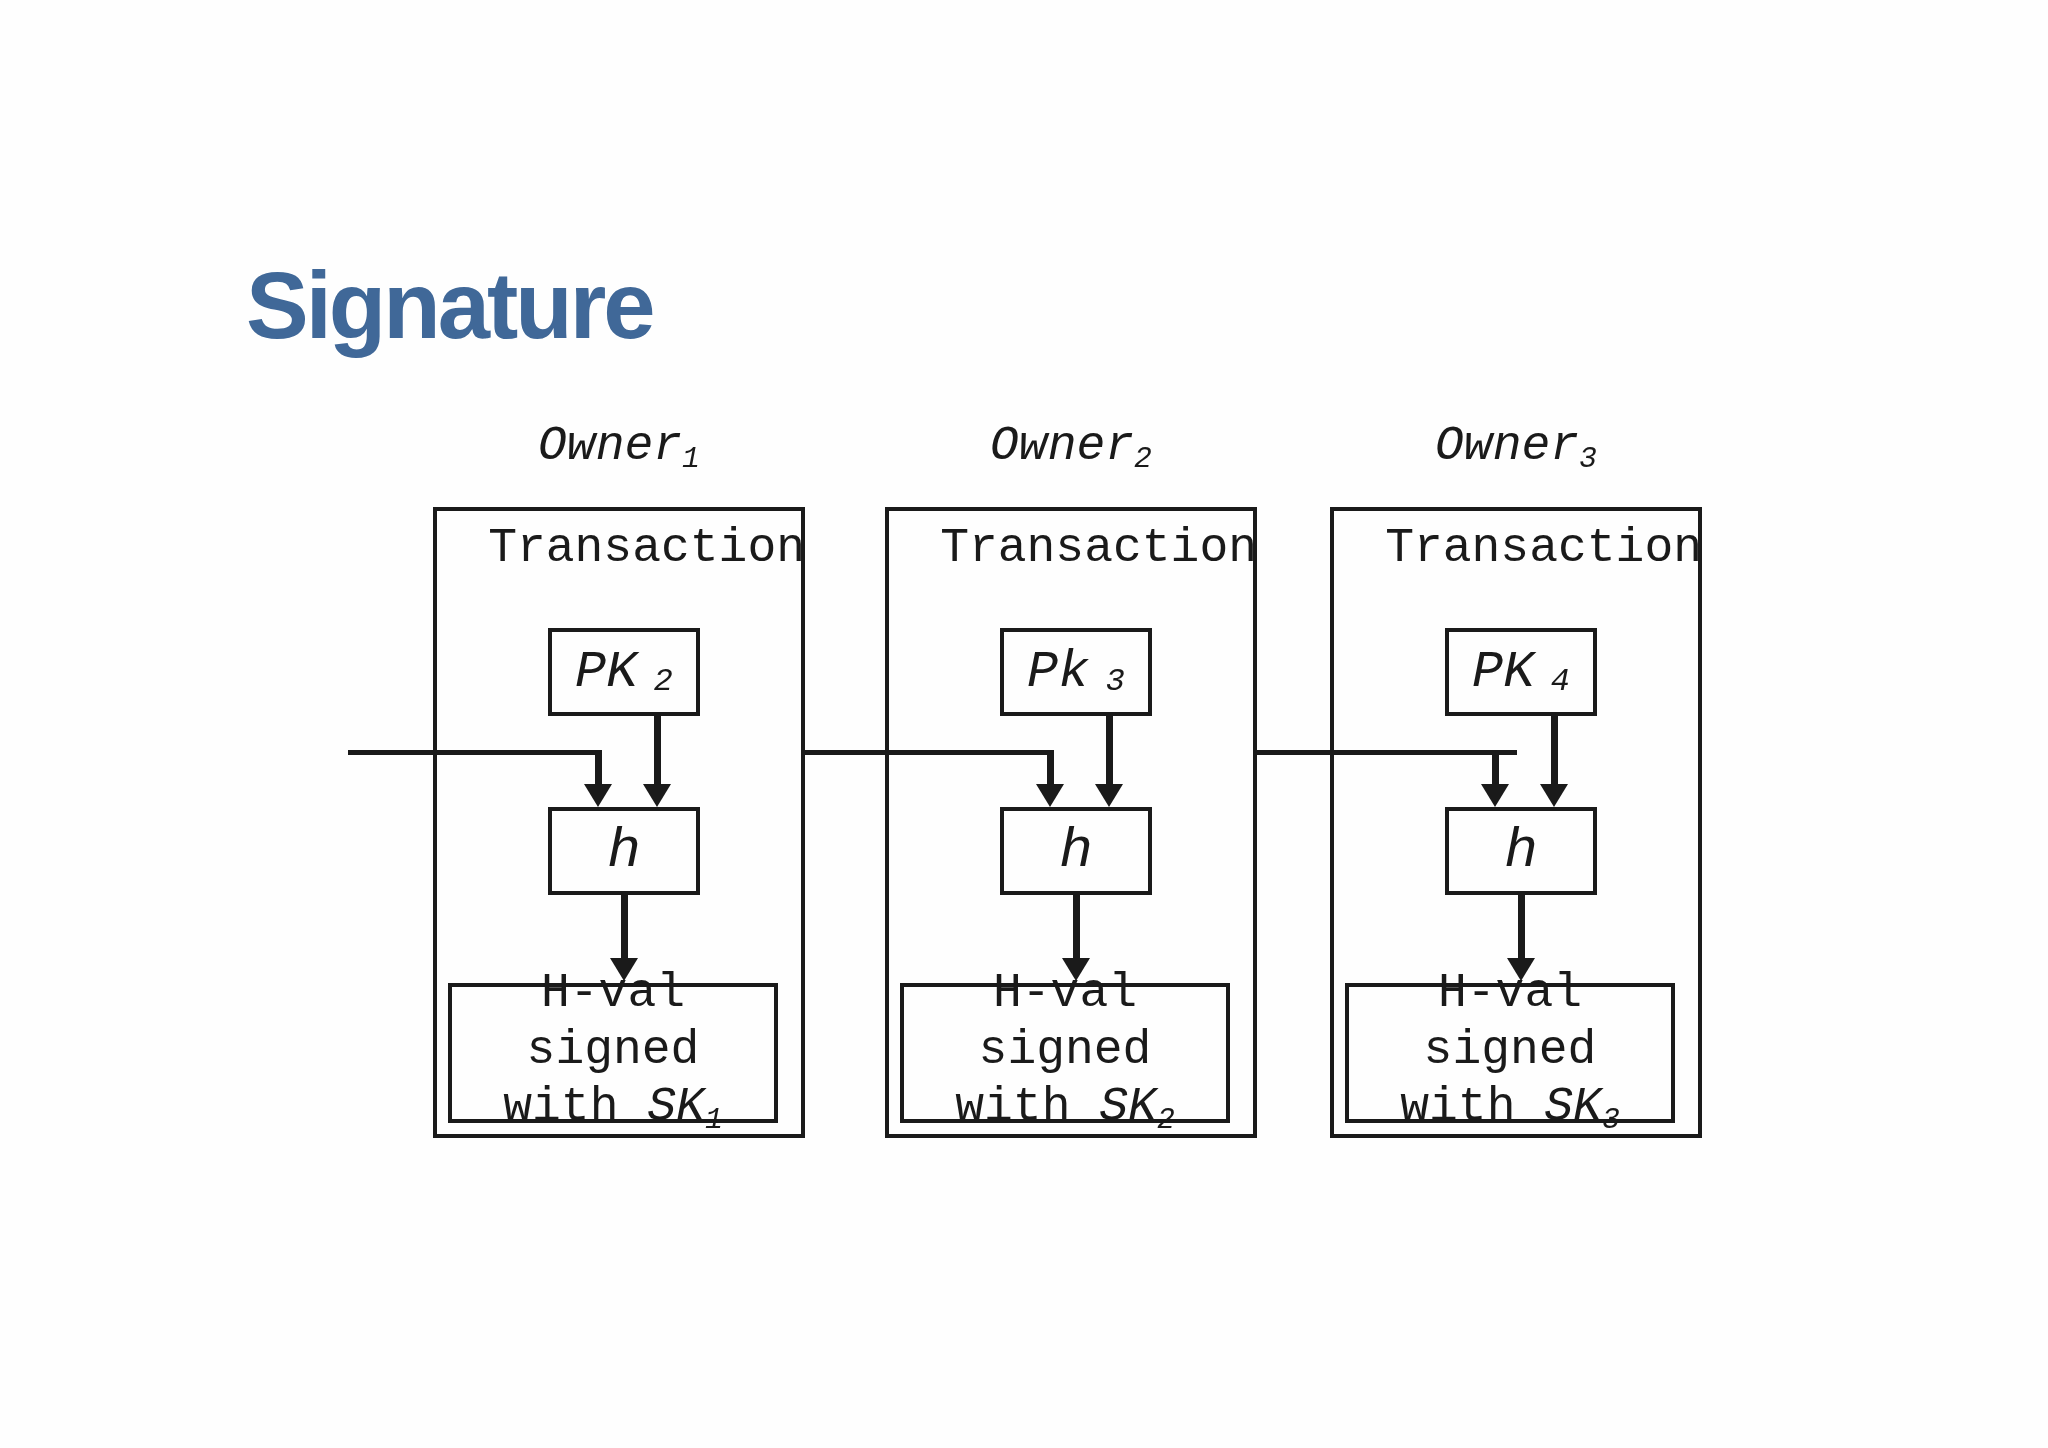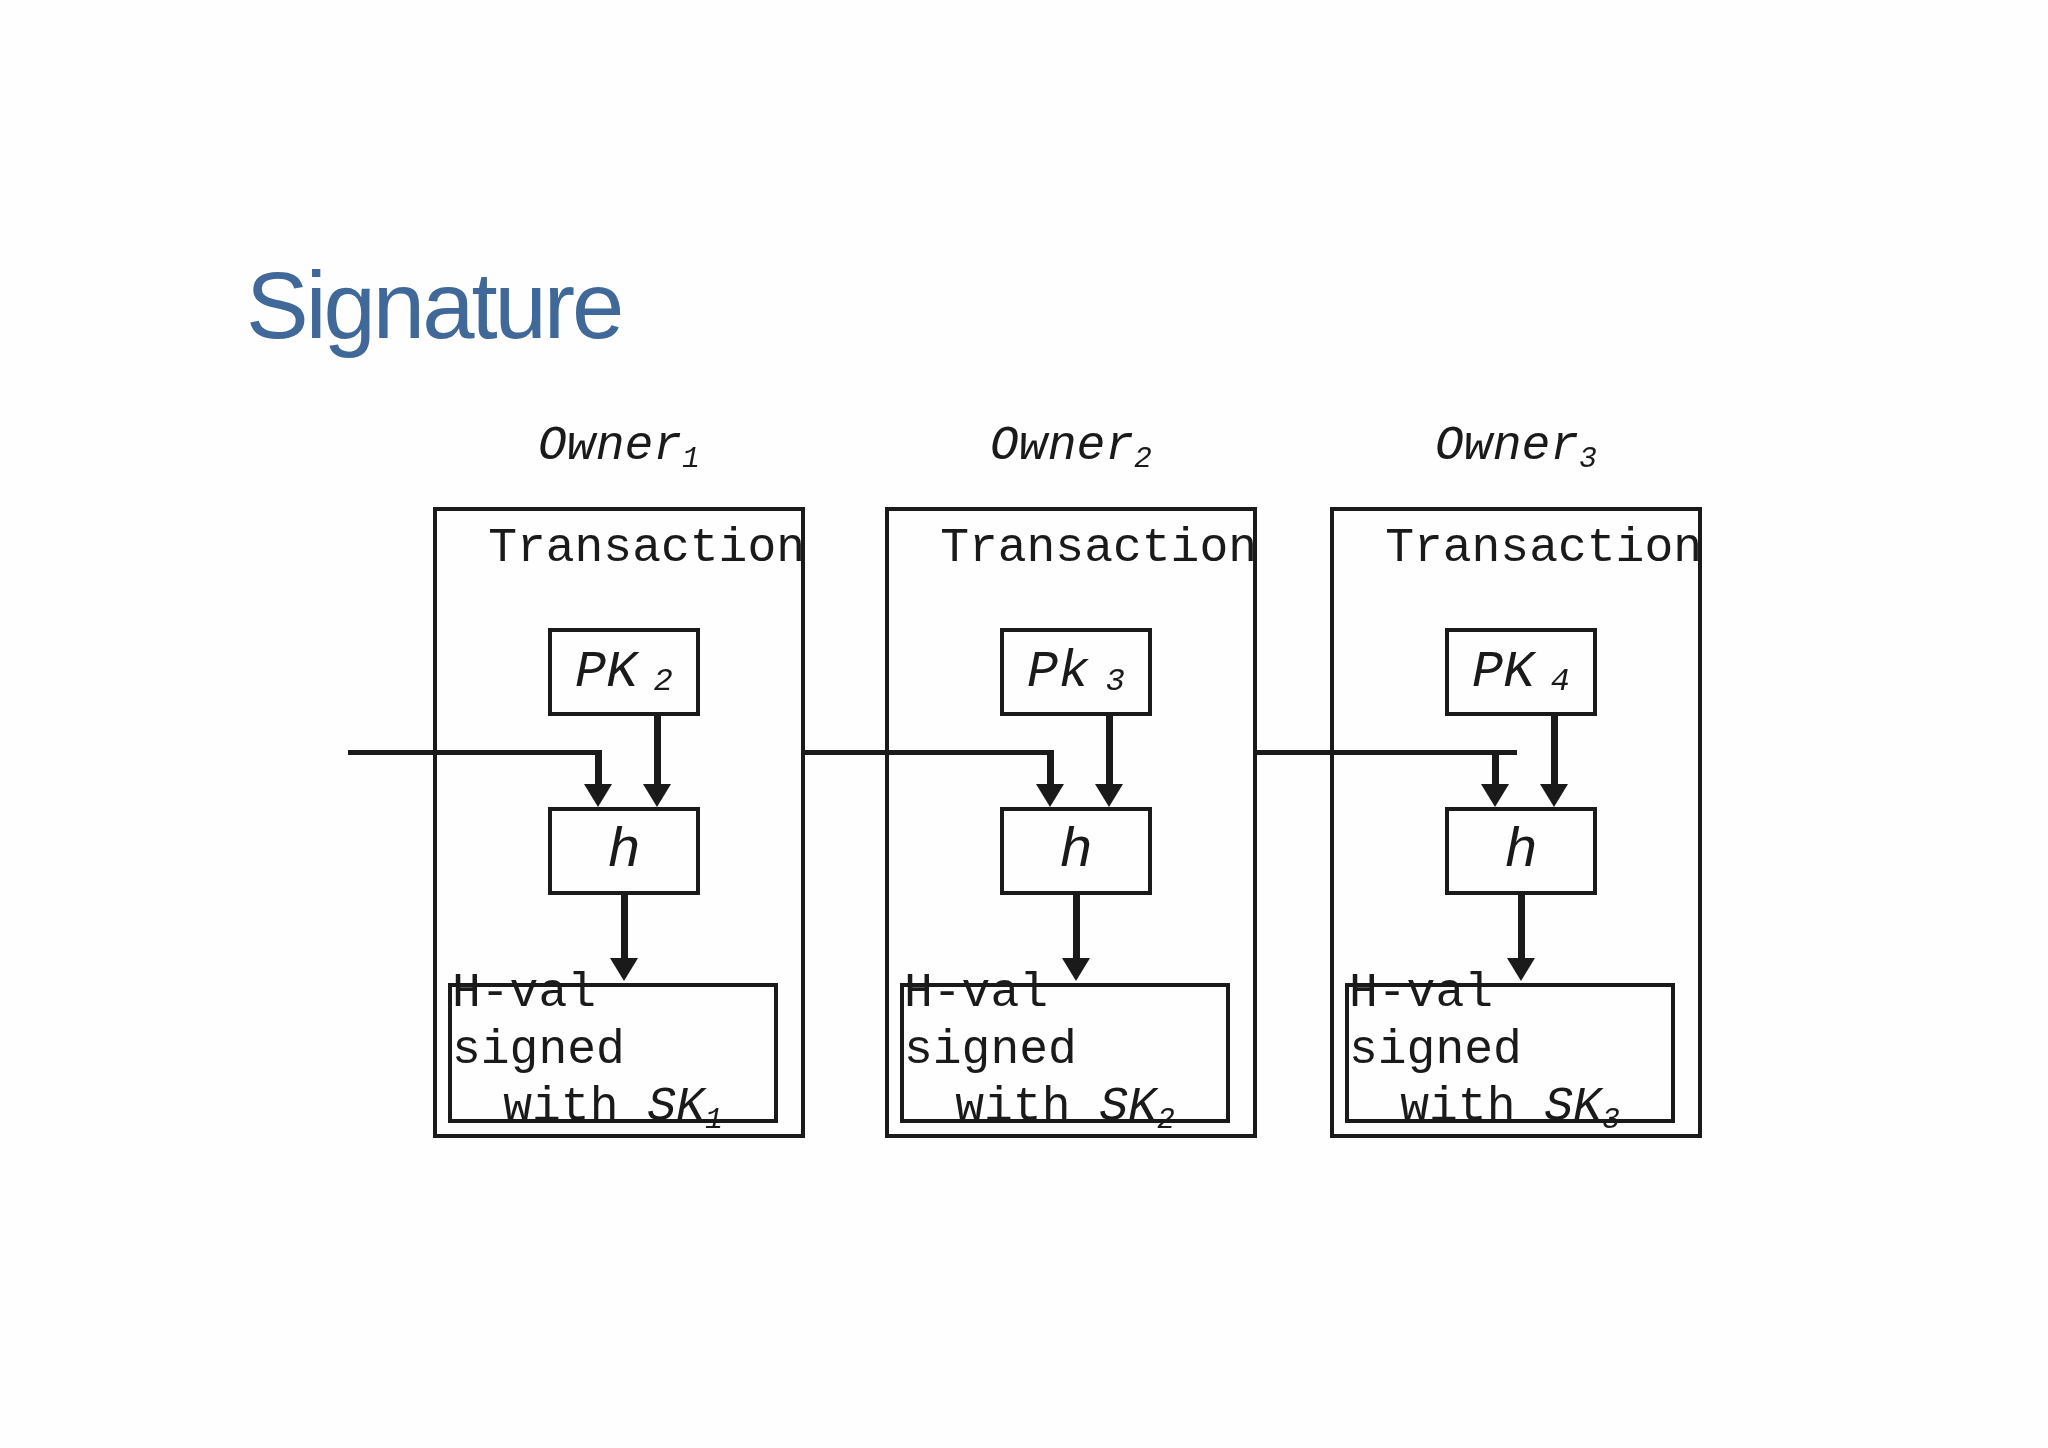--- a/index.html
+++ b/index.html
@@ -14,21 +14,21 @@
   }
 
   
   .title {
     position: absolute;
     left: 246px;
     top: 256px;
     margin: 0;
     font-size: 94px;
     line-height: 100px;
-    font-weight: normal;
+    font-weight: bold;
     letter-spacing: -3px;
     color: #406898;
   }
 
   
   .hline { position: absolute; top: 750px; height: 5px; background: #1a1a1a; }
   .seg1 { left: 348px;  width: 254px; }
   .seg2 { left: 801px;  width: 252px; }
   .seg3 { left: 1253px; width: 264px; }
 
@@ -55,21 +55,21 @@
   }
 
   .box {
     position: absolute; border: 4px solid #1a1a1a; box-sizing: border-box;
     display: flex; align-items: center; justify-content: center;
     background: #fefefe;
   }
   .pkbox   { left: 115px; top: 628px;  width: 152px; height: 88px;  font-size: 52px; gap: 16px; }
   .hbox    { left: 115px; top: 807px;  width: 152px; height: 88px;  font-size: 56px; }
   .hvalbox { left: 15px;  top: 983px;  width: 330px; height: 140px; font-size: 48px;
-             flex-direction: column; line-height: 57px; }
+             flex-direction: column; line-height: 57px; text-align: center; }
 
   
   .vstem { position: absolute; width: 7px; background: #1a1a1a; }
   .prev-stem { left: 162px; top: 750px; height: 40px; }
   .pk-stem   { left: 221px; top: 714px; height: 76px; }
   .h-stem    { left: 188px; top: 891px; height: 72px; }
 
   
   .ahead {
     position: absolute; width: 0; height: 0;

